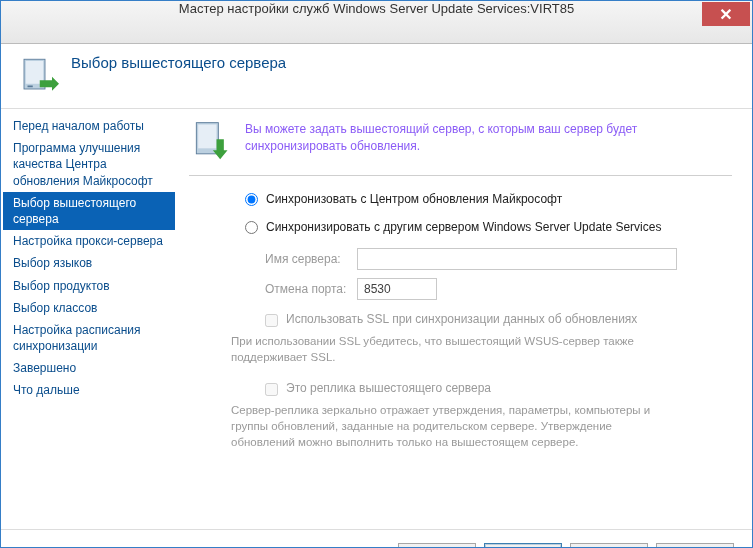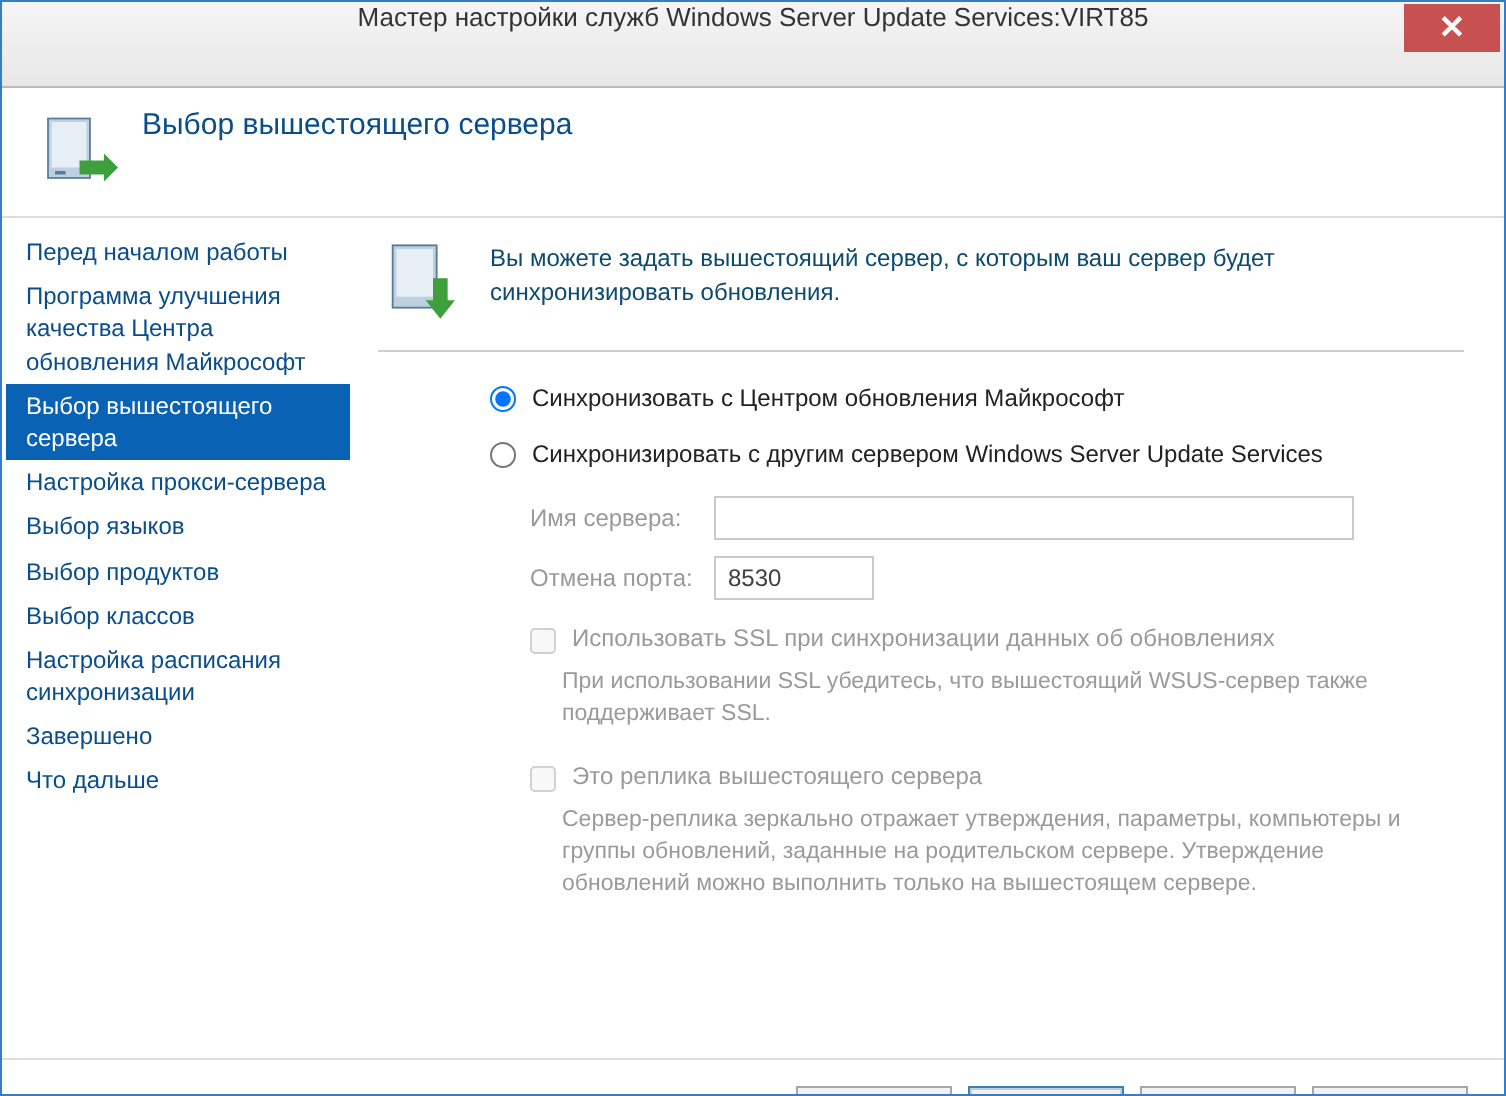--- a/index.html
+++ b/index.html
@@ -92,21 +92,21 @@
   .content-top {
     display: flex;
     align-items: flex-start;
     margin-bottom: 12px;
   }
   .cicon {
     width: 44px; height: 44px; margin-right: 12px; flex-shrink:0;
   }
   .intro-text {
     font-size: 12px;
-    color: #0c4a6e;
+    color: #8b5cf6;
     line-height: 1.4;
     padding-top: 2px;
   }
   .hr { border: none; border-top: 1px solid #cfcfcf; margin: 4px 0 16px 0; }
   .radio-group { padding-left: 56px; }
   .radio-row {
     display: flex;
     align-items: center;
     margin-bottom: 14px;
     font-size: 12px;
@@ -135,21 +135,21 @@
   .check-row {
     display: flex;
     align-items: flex-start;
     margin-left: 76px;
     margin-bottom: 6px;
     color: #9a9a9a;
     font-size: 12px;
   }
   .check-row input[type=checkbox] { margin-right: 8px; margin-top: 2px; }
   .help-text {
-    margin-left: 92px;
+    margin-left: 42px;
     font-size: 11.5px;
     color: #9a9a9a;
     line-height: 1.4;
     margin-bottom: 16px;
     max-width: 430px;
   }
   .footer {
     height: 52px;
     border-top: 1px solid #ddd;
     display: flex;

